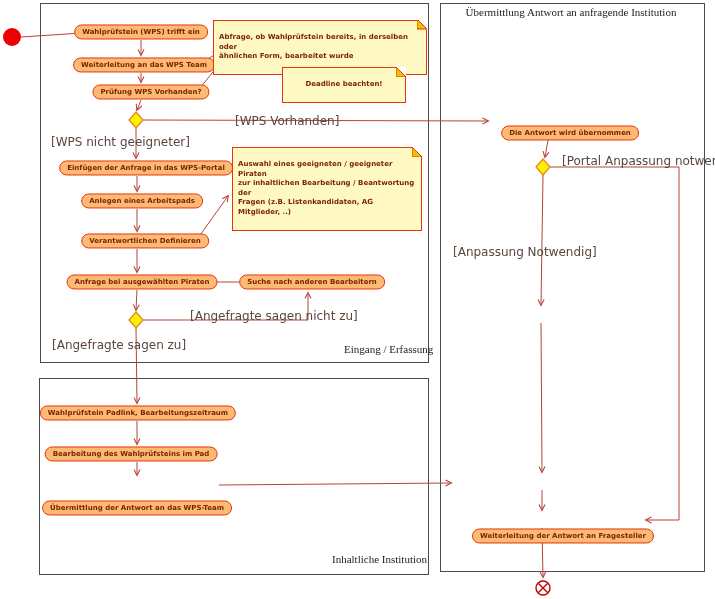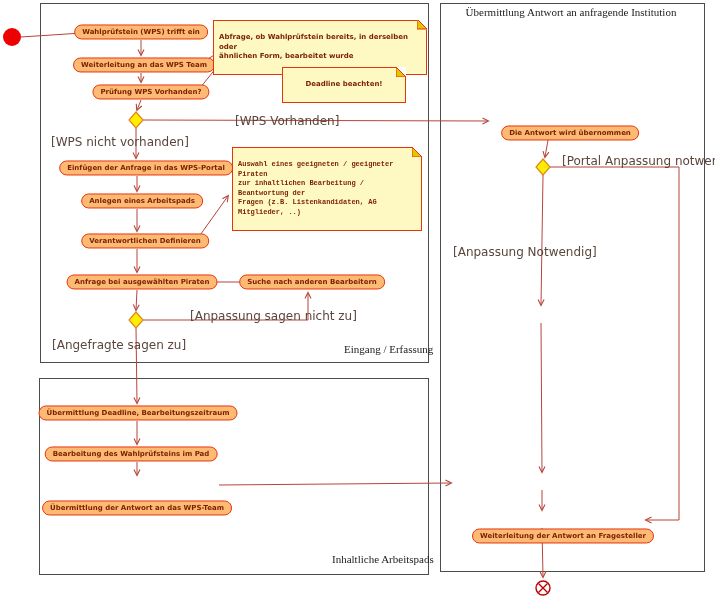--- a/index.html
+++ b/index.html
@@ -22,21 +22,21 @@
 </head>
 <body>
 
 <div id="canvas">
 
   <div class="region" style="left:40px;top:3px;width:387px;height:358px;"></div>
   <div class="region" style="left:39px;top:378px;width:388px;height:195px;"></div>
   <div class="region" style="left:440px;top:3px;width:263px;height:567px;"></div>
 
   <div class="region-label" style="left:344px;top:343px;">Eingang / Erfassung</div>
-  <div class="region-label" style="left:332px;top:553px;">Inhaltliche Arbeitspads</div>
+  <div class="region-label" style="left:332px;top:553px;">Inhaltliche Institution</div>
   <div class="region-label" style="left:571px;top:6px;transform:translateX(-50%);">Übermittlung Antwort an anfragende Institution</div>
 
   <svg id="edges" width="715" height="599">
     <defs>
       <marker id="arr" markerWidth="9" markerHeight="9" refX="6.5" refY="4" orient="auto">
         <path d="M1,1 L7,4 L1,7" fill="none" stroke="#b5453b" stroke-width="1.1"></path>
       </marker>
     </defs>
     <g stroke="#b5453b" stroke-width="1" fill="none">
       <path d="M21,37 L82,33" marker-end="url(#arr)"></path>
@@ -76,51 +76,51 @@
   </svg>
 
   <div class="activity" style="left:141px;top:32px;">Wahlprüfstein (WPS) trifft ein</div>
   <div class="activity" style="left:144px;top:65px;">Weiterleitung an das WPS Team</div>
   <div class="activity" style="left:151px;top:92px;">Prüfung WPS Vorhanden?</div>
   <div class="activity" style="left:146px;top:168px;">Einfügen der Anfrage in das WPS-Portal</div>
   <div class="activity" style="left:142px;top:201px;">Anlegen eines Arbeitspads</div>
   <div class="activity" style="left:145px;top:241px;">Verantwortlichen Definieren</div>
   <div class="activity" style="left:142px;top:282px;">Anfrage bei ausgewählten Piraten</div>
   <div class="activity" style="left:312px;top:282px;">Suche nach anderen Bearbeitern</div>
-  <div class="activity" style="left:138px;top:413px;">Übermittlung Deadline, Bearbeitungszeitraum</div>
+  <div class="activity" style="left:138px;top:413px;">Wahlprüfstein Padlink, Bearbeitungszeitraum</div>
   <div class="activity" style="left:131px;top:454px;">Bearbeitung des Wahlprüfsteins im Pad</div>
   <div class="activity" style="left:137px;top:485px;margin-top:23px;">Übermittlung der Antwort an das WPS-Team</div>
   <div class="activity" style="left:570px;top:121px;margin-top:12px;">Die Antwort wird übernommen</div>
   <div class="activity" style="left:563px;top:520px;margin-top:16px;">Weiterleitung der Antwort an Fragesteller</div>
 
   <div class="note" style="left:213px;top:20px;width:202px;">
     <span>Abfrage, ob Wahlprüfstein bereits, in derselben oder
 ähnlichen Form, bearbeitet wurde</span>
     <svg class="fold" width="10" height="10">
       <polygon points="0,0 10,0 10,10" fill="#ffffff"></polygon>
       <polygon points="0,0 10,10 0,10" fill="#e8c400" stroke="#e8340c" stroke-width="1" transform="translate(0,-1) rotate(0)"></polygon>
     </svg>
   </div>
   <div class="note" style="left:282px;top:67px;width:112px;text-align:center;">
     <span>Deadline beachten!</span>
     <svg class="fold" width="10" height="10">
       <polygon points="0,0 10,0 10,10" fill="#ffffff"></polygon>
       <polygon points="0,0 10,10 0,10" fill="#e8c400" stroke="#e8340c" stroke-width="1"></polygon>
     </svg>
   </div>
-  <div class="note" style="left:232px;top:147px;width:178px;font-family:Liberation Mono, monospace;">
+  <div class="note" style="left:232px;top:147px;width:178px;">
     <span>Auswahl eines geeigneten / geeigneter Piraten
 zur inhaltlichen Bearbeitung / Beantwortung der
 Fragen (z.B. Listenkandidaten, AG Mitglieder, ..)</span>
     <svg class="fold" width="10" height="10">
       <polygon points="0,0 10,0 10,10" fill="#ffffff"></polygon>
       <polygon points="0,0 10,10 0,10" fill="#e8c400" stroke="#e8340c" stroke-width="1"></polygon>
     </svg>
   </div>
 
   <div class="guard" style="left:235px;top:114px;">[WPS Vorhanden]</div>
-  <div class="guard" style="left:51px;top:135px;">[WPS nicht vorhanden]</div>
-  <div class="guard" style="left:190px;top:309px;">[Anpassung sagen nicht zu]</div>
+  <div class="guard" style="left:51px;top:135px;">[WPS nicht geeigneter]</div>
+  <div class="guard" style="left:190px;top:309px;">[Angefragte sagen nicht zu]</div>
   <div class="guard" style="left:52px;top:338px;">[Angefragte sagen zu]</div>
   <div class="guard" style="left:562px;top:154px;">[Portal Anpassung notwendig]</div>
   <div class="guard" style="left:453px;top:245px;">[Anpassung Notwendig]</div>
 
 </div>
 
 </body></html>

